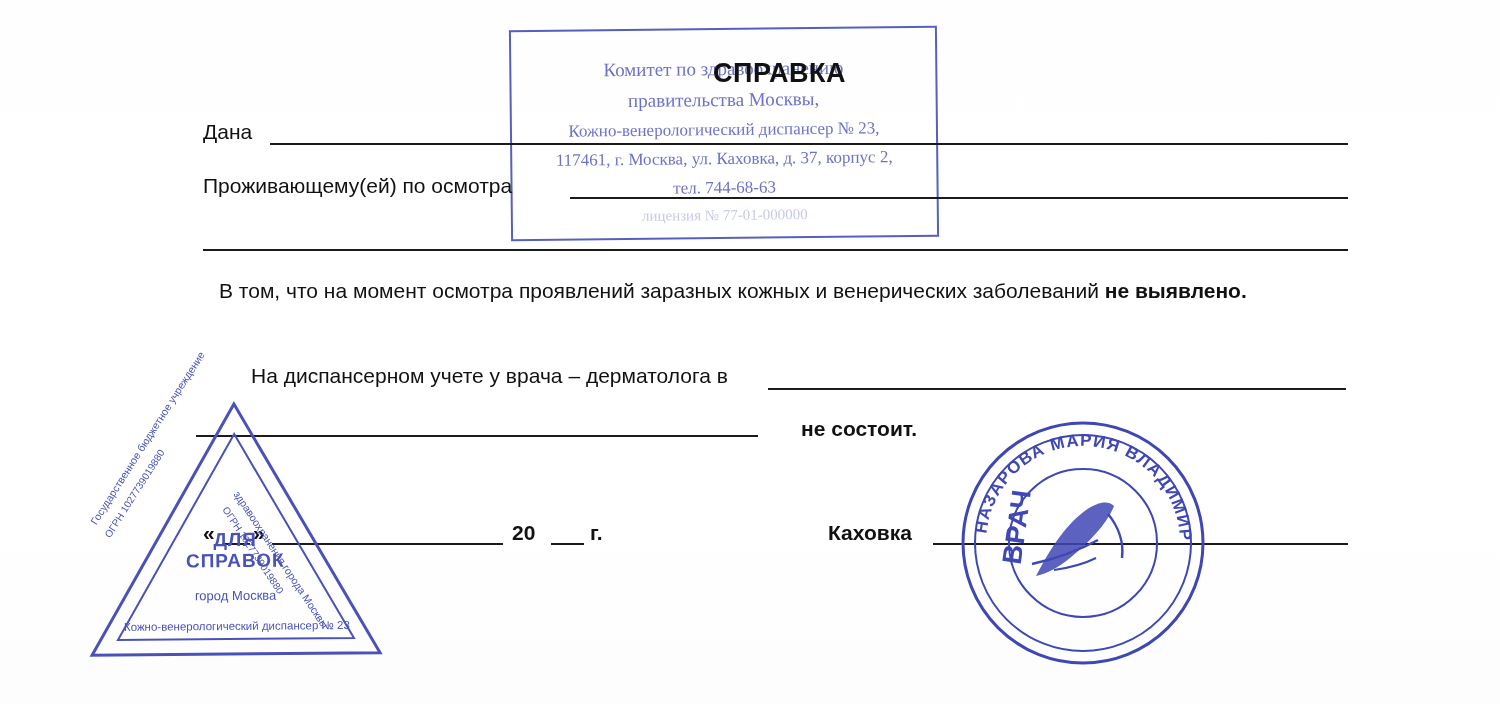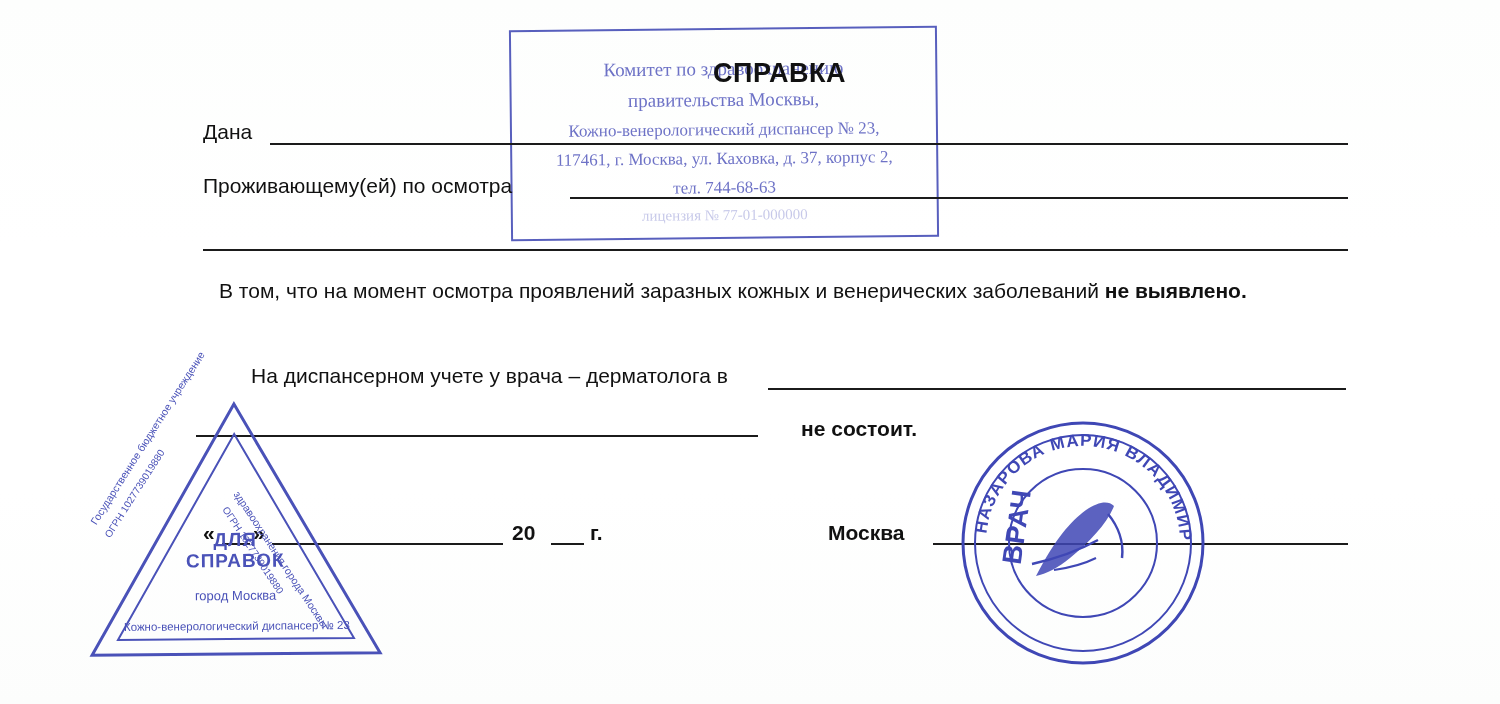--- a/index.html
+++ b/index.html
@@ -212,21 +212,21 @@
   <div class="txt bold" style="left:773px; top:415px;margin-left:28px;">не состоит.</div>
 
   <div class="txt bold" style="left:203px; top:519px;">«</div>
   <div class="rule" style="left:222px; top:543px; width:28px;"></div>
   <div class="txt bold" style="left:253px; top:519px;">»</div>
   <div class="rule" style="left:272px; top:543px; width:231px;"></div>
   <div class="txt bold" style="left:512px; top:519px;">20</div>
   <div class="rule" style="left:551px; top:543px; width:33px;"></div>
   <div class="txt bold" style="left:590px; top:519px;">г.</div>
 
-  <div class="txt bold" style="left:828px; top:519px;">Москва</div>
+  <div class="txt bold" style="left:828px; top:519px;">Каховка</div>
   <div class="rule" style="left:933px; top:543px; width:415px;"></div>
 
   <div id="tri-stamp">
     <svg width="300" height="262" viewBox="0 0 300 262" aria-hidden="true">
       <polygon points="150,6 294,256 6,256" fill="none" stroke="#4a52b8" stroke-width="3"></polygon>
       <polygon points="150,36 268,241 32,241" fill="none" stroke="#4a52b8" stroke-width="2"></polygon>
     </svg>
     <div class="tri-arc" id="tri-left-arc">Государственное бюджетное учреждение</div>
     <div class="tri-arc" id="tri-right-arc">здравоохранения города Москвы</div>
     <div class="tri-arc" id="tri-ogrn1">ОГРН 1027739019880</div>

